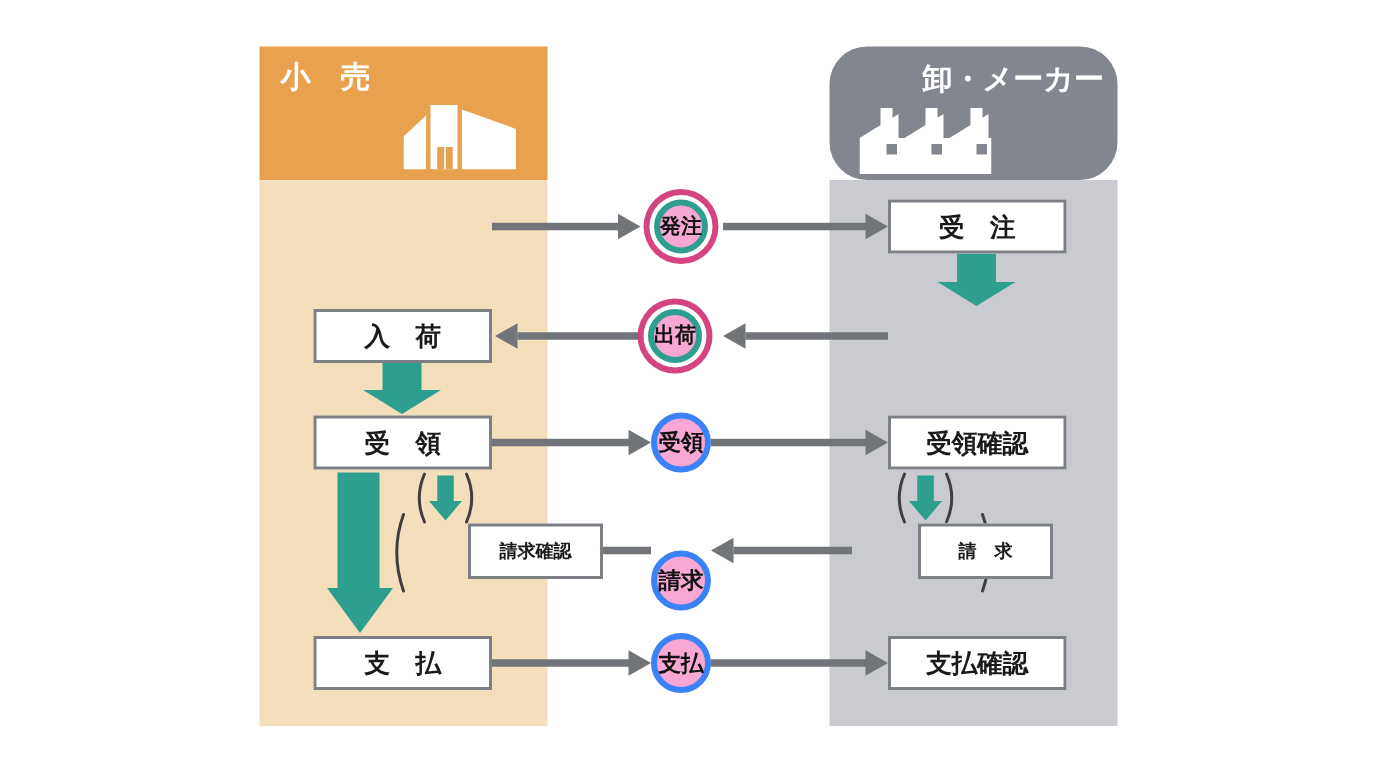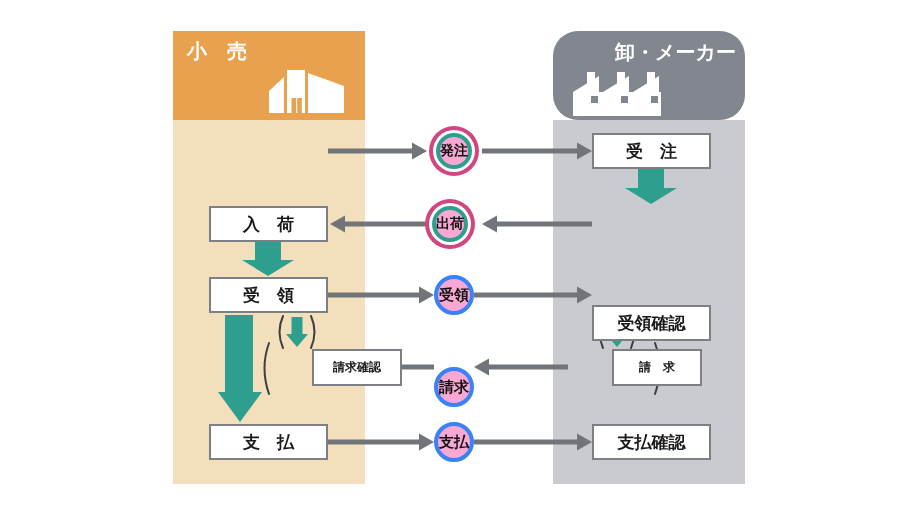--- a/index.html
+++ b/index.html
@@ -156,21 +156,21 @@
   </svg>
 
   <div class="msg-circle msg-pink" style="left:436px; top:133px;">発注</div>
   <div class="fbox" style="left:592px; top:133px;">受　注</div>
 
   <div class="fbox" style="left:209px; top:206px;">入　荷</div>
   <div class="msg-circle msg-pink" style="left:432px; top:206px;">出荷</div>
 
   <div class="fbox" style="left:209px; top:277px;">受　領</div>
   <div class="msg-circle msg-teal" style="left:434px; top:275px;">受領</div>
-  <div class="fbox" style="left:592px; top:277px;margin-top:28px;">受領確認</div>
+  <div class="fbox" style="left:592px; top:277px;">受領確認</div>
 
   <div class="fbox small" style="left:268px; top:349px;">請求確認</div>
   <div class="msg-circle msg-teal" style="left:434px; top:367px;">請求</div>
   <div class="fbox small" style="left:568px; top:349px;">請　求</div>
 
   <div class="fbox" style="left:209px; top:424px;">支　払</div>
   <div class="msg-circle msg-teal" style="left:434px; top:422px;">支払</div>
   <div class="fbox" style="left:592px; top:424px;">支払確認</div>
 
 </div>

